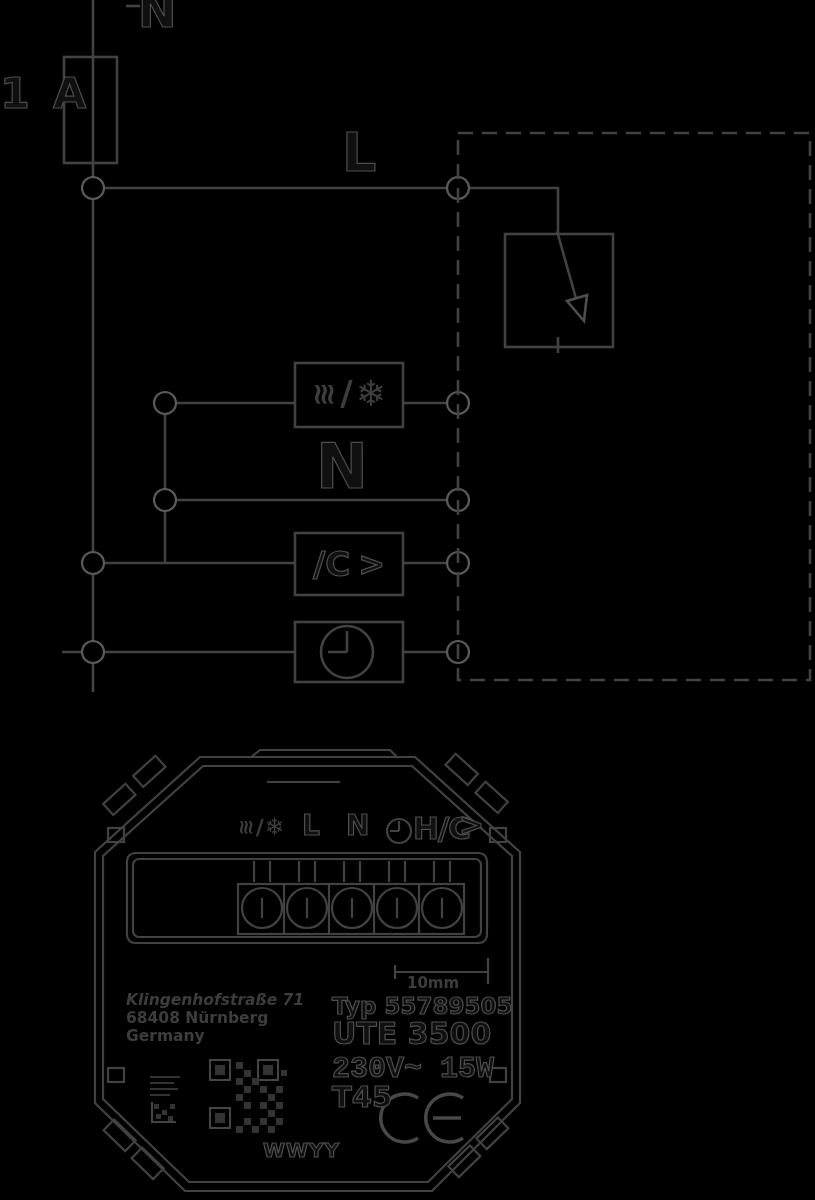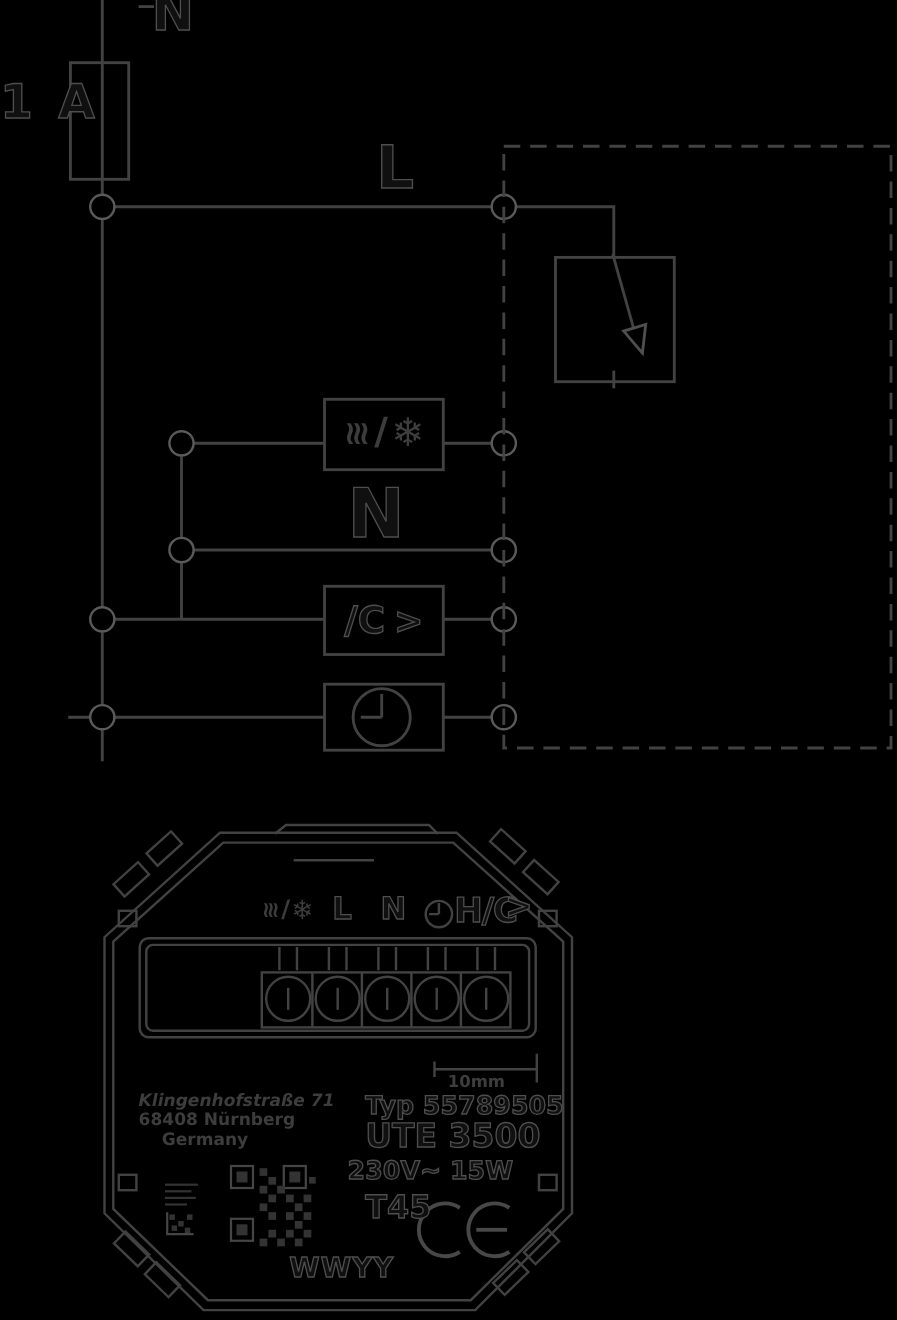--- a/index.html
+++ b/index.html
@@ -208,23 +208,23 @@
   <span class="gtext" style="font-size:22px;">/</span>
   <span class="gtext" style="font-size:24px;">❄</span>
 </div>
 <div class="abs otext" style="left:302px;top:812px;font-size:28px;">L</div>
 <div class="abs otext" style="left:346px;top:812px;font-size:28px;">N</div>
 <div class="abs otext" style="left:413px;top:813px;font-size:31px;letter-spacing:-1px;">H/C</div>
 <div class="abs otext" style="left:459px;top:810px;font-size:30px;">&gt;</div>
 
 <div class="abs gtext" style="left:126px;top:992px;font-size:15.5px;font-style:italic;">Klingenhofstraße 71</div>
 <div class="abs gtext" style="left:126px;top:1010px;font-size:15.5px;">68408 Nürnberg</div>
-<div class="abs gtext" style="left:126px;top:1028px;font-size:15.5px;margin-left:21px;">Germany</div>
+<div class="abs gtext" style="left:126px;top:1028px;font-size:15.5px;">Germany</div>
 
 <div class="abs gtext" style="left:407px;top:947px;font-size:15px;margin-top:28px;">10mm</div>
 
 <div class="abs otext" style="left:332px;top:995px;font-size:23px;">Typ 55789505</div>
 <div class="abs otext" style="left:332px;top:1019px;font-size:30px;">UTE 3500</div>
-<div class="abs otext" style="left:316px;top:1054px;font-size:23px;">230V~ 15W</div>
+<div class="abs otext" style="left:332px;top:1054px;font-size:30px;font-family:Liberation Mono, monospace;">230V~ 15W</div>
 <div class="abs otext" style="left:332px;top:1083px;font-size:29px;">T45</div>
-<div class="abs otext" style="left:263px;top:1140px;font-size:25px;letter-spacing:1px;">WWYY</div>
+<div class="abs otext" style="left:263px;top:1140px;font-size:20px;letter-spacing:1px;">WWYY</div>
 
 </div>
 
 </body></html>

